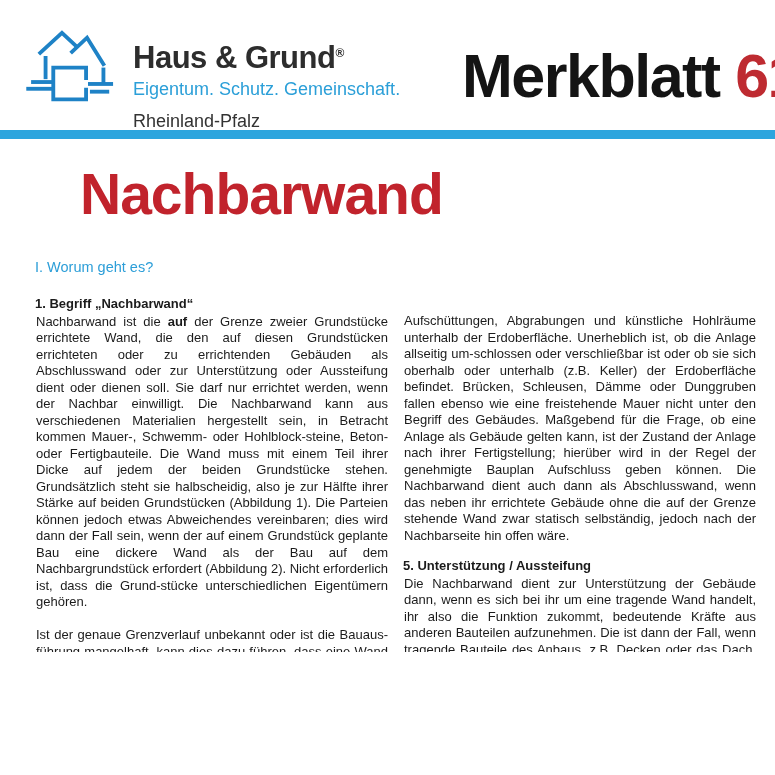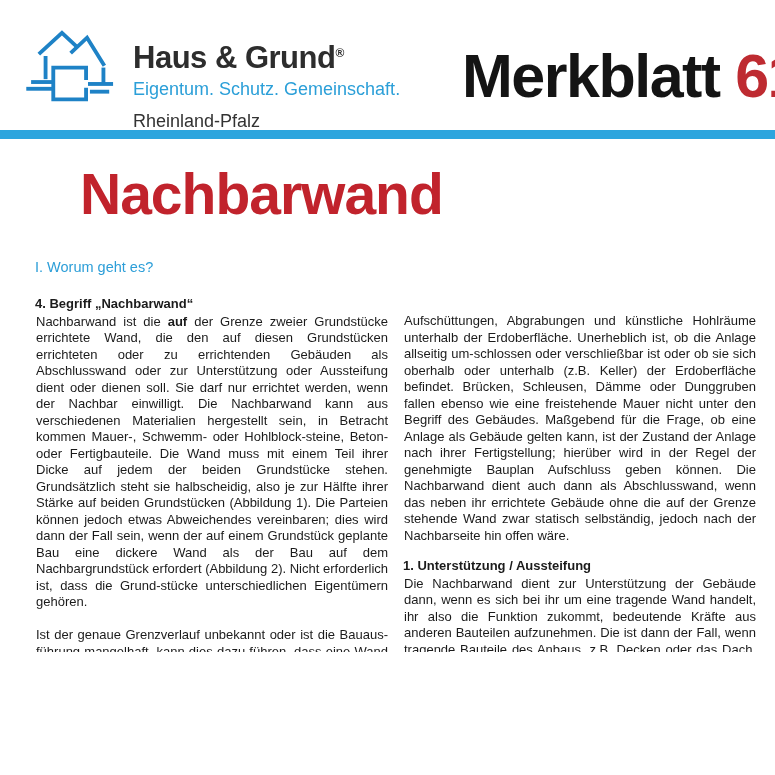--- a/index.html
+++ b/index.html
@@ -81,26 +81,26 @@
 
   <div class="blue-bar"></div>
 
   <div class="title">Nachbarwand</div>
 
   <div class="section-heading">I. Worum geht es?</div>
 
   <div class="columns">
 
     <div class="col col-left">
-      <h3>4. Begriff „Nachbarwand“</h3>
+      <h3>1. Begriff „Nachbarwand“</h3>
       <p><span>Nachbarwand ist die </span><span class="bold">auf</span><span> der Grenze zweier Grundstücke errichtete Wand, die den auf diesen Grundstücken errichteten oder zu errichtenden Gebäuden als Abschlusswand oder zur Unterstützung oder Aussteifung dient oder dienen soll. Sie darf nur errichtet werden, wenn der Nachbar einwilligt. Die Nachbarwand kann aus verschiedenen Materialien hergestellt sein, in Betracht kommen Mauer-, Schwemm- oder Hohlblock-steine, Beton- oder Fertigbauteile. Die Wand muss mit einem Teil ihrer Dicke auf jedem der beiden Grundstücke stehen. Grundsätzlich steht sie halbscheidig, also je zur Hälfte ihrer Stärke auf beiden Grundstücken (Abbildung 1). Die Parteien können jedoch etwas Abweichendes vereinbaren; dies wird dann der Fall sein, wenn der auf einem Grundstück geplante Bau eine dickere Wand als der Bau auf dem Nachbargrundstück erfordert (Abbildung 2). Nicht erforderlich ist, dass die Grund-stücke unterschiedlichen Eigentümern gehören.</span></p>
       <p class="para-gap">Ist der genaue Grenzverlauf unbekannt oder ist die Bauaus-führung mangelhaft, kann dies dazu führen, dass eine Wand entsteht, die an ihrem einen Ende beinahe mit ihrer ganzen Dicke auf dem einen Grundstück steht, während sie an ihrem anderen Ende fast ganz auf dem Nachbargrundstück errichtet ist (Abbildung 3). Ist die Wand in einer Weise errichtet, dass sie mit einem Teil ihrer Dicke auf dem einen Grundstück steht, während ein anderer Teil ganz auf dem Nachbargrundstück errichtet ist, dann ist die Wand keine Nachbarwand. Jedoch können die Nachbarn vereinbaren, dass sie beiderseits genutzt werden darf (Abbildung 4).</p>
     </div>
 
     <div class="col col-right">
       <p>Aufschüttungen, Abgrabungen und künstliche Hohlräume unterhalb der Erdoberfläche. Unerheblich ist, ob die Anlage allseitig um-schlossen oder verschließbar ist oder ob sie sich oberhalb oder unterhalb (z.B. Keller) der Erdoberfläche befindet. Brücken, Schleusen, Dämme oder Dunggruben fallen ebenso wie eine freistehende Mauer nicht unter den Begriff des Gebäudes. Maßgebend für die Frage, ob eine Anlage als Gebäude gelten kann, ist der Zustand der Anlage nach ihrer Fertigstellung; hierüber wird in der Regel der genehmigte Bauplan Aufschluss geben können. Die Nachbarwand dient auch dann als Abschlusswand, wenn das neben ihr errichtete Gebäude ohne die auf der Grenze stehende Wand zwar statisch selbständig, jedoch nach der Nachbarseite hin offen wäre.</p>
-      <h3 class="h-gap">1. Unterstützung / Aussteifung</h3>
+      <h3 class="h-gap">5. Unterstützung / Aussteifung</h3>
       <p>Die Nachbarwand dient zur Unterstützung der Gebäude dann, wenn es sich bei ihr um eine tragende Wand handelt, ihr also die Funktion zukommt, bedeutende Kräfte aus anderen Bauteilen aufzunehmen. Die ist dann der Fall, wenn tragende Bauteile des Anbaus, z.B. Decken oder das Dach, in sie eingelegt oder auf sie aufgelegt werden. Dagegen ist eine Wand, in die nur Versorgungsleitungen (Gas, Wasser, Abflussleitungen, elek-trische Leitungen) eingelegt werden, nicht zur Unterstützung des Anbaus bestimmt. Allerdings wird sie in der Regel als Abschlusswand anzusehen sein.</p>
     </div>
 
   </div>
 
 </div>
 
 </body></html>

